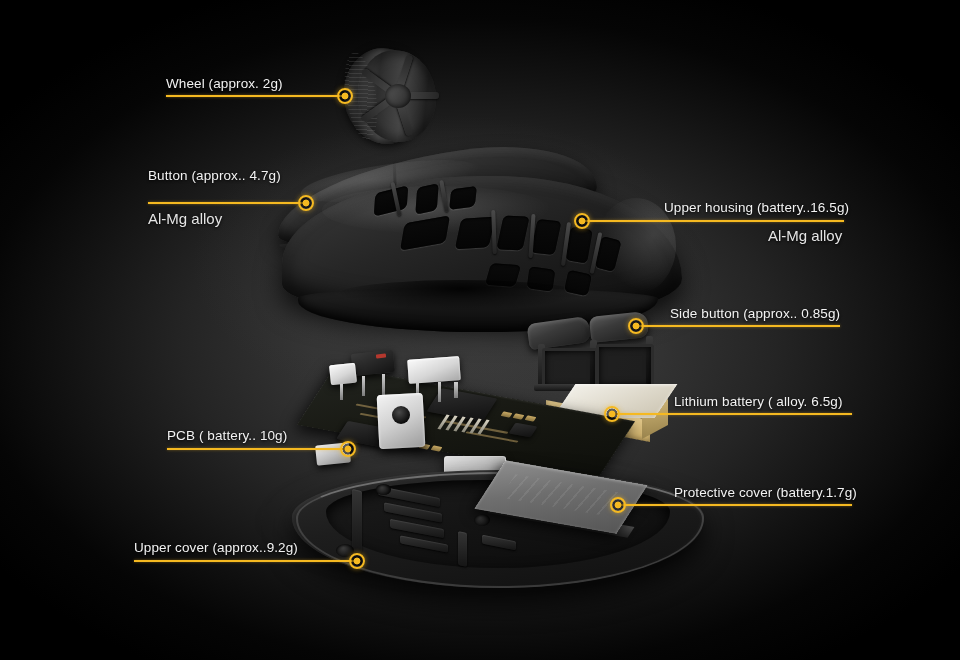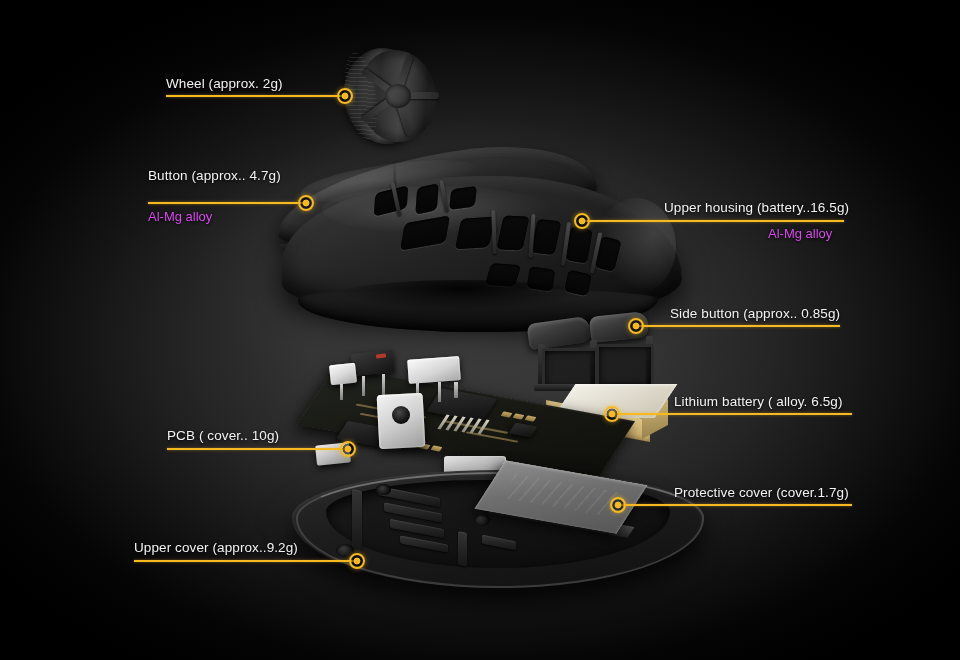--- a/index.html
+++ b/index.html
@@ -143,21 +143,21 @@
     background:repeating-linear-gradient(100deg, rgba(255,255,255,.10) 0 2px, rgba(0,0,0,0) 2px 11px);
     transform:skewY(10deg) skewX(-30deg);opacity:.75;}
   .protcover-side{position:absolute;left:199px;top:52px;width:140px;height:12px;
     background:linear-gradient(180deg,#4c4c4c,#222);transform:skewY(10deg) skewX(-30deg);}
 
   
   .callout{position:absolute;}
   .co-line{position:absolute;height:2px;background:#F5B921;box-shadow:0 0 3px rgba(245,185,33,.45);}
   .co-text{position:absolute;color:#f2f2f2;font-size:13.5px;line-height:1.15;white-space:nowrap;
     text-shadow:0 1px 3px rgba(0,0,0,.95);letter-spacing:.1px;}
-  .co-sub{position:absolute;color:#d946ef;font-size:13px;line-height:1.15;white-space:nowrap;
+  .co-sub{position:absolute;color:#e5e5e5;font-size:15px;line-height:1.15;white-space:nowrap;
     text-shadow:0 1px 3px rgba(0,0,0,.95);}
   .co-dot{position:absolute;width:16px;height:16px;border-radius:50%;
     border:2px solid #F5B921;box-sizing:border-box;
     background:radial-gradient(circle, #F5B921 0 3.4px, rgba(0,0,0,.55) 3.6px 5.4px, rgba(0,0,0,0) 5.6px);
     box-shadow:0 0 5px rgba(245,185,33,.55);}
 </style>
 </head>
 <body>
 
 <div id="stage">
@@ -321,27 +321,27 @@
     <div class="co-dot" style="left:628px;top:318px;"></div>
   </div>
 
   <div class="callout">
     <div class="co-text" style="left:674px;top:394px;">Lithium battery ( alloy. 6.5g)</div>
     <div class="co-line" style="left:612px;top:413px;width:240px;"></div>
     <div class="co-dot" style="left:604px;top:406px;"></div>
   </div>
 
   <div class="callout">
-    <div class="co-text" style="left:167px;top:428px;">PCB ( cover.. 10g)</div>
+    <div class="co-text" style="left:167px;top:428px;">PCB ( battery.. 10g)</div>
     <div class="co-line" style="left:167px;top:448px;width:180px;"></div>
     <div class="co-dot" style="left:340px;top:441px;"></div>
   </div>
 
   <div class="callout">
-    <div class="co-text" style="left:674px;top:485px;">Protective cover (cover.1.7g)</div>
+    <div class="co-text" style="left:674px;top:485px;">Protective cover (battery.1.7g)</div>
     <div class="co-line" style="left:618px;top:504px;width:234px;"></div>
     <div class="co-dot" style="left:610px;top:497px;"></div>
   </div>
 
   <div class="callout">
     <div class="co-text" style="left:134px;top:540px;">Upper cover (approx..9.2g)</div>
     <div class="co-line" style="left:134px;top:560px;width:222px;"></div>
     <div class="co-dot" style="left:349px;top:553px;"></div>
   </div>
 

